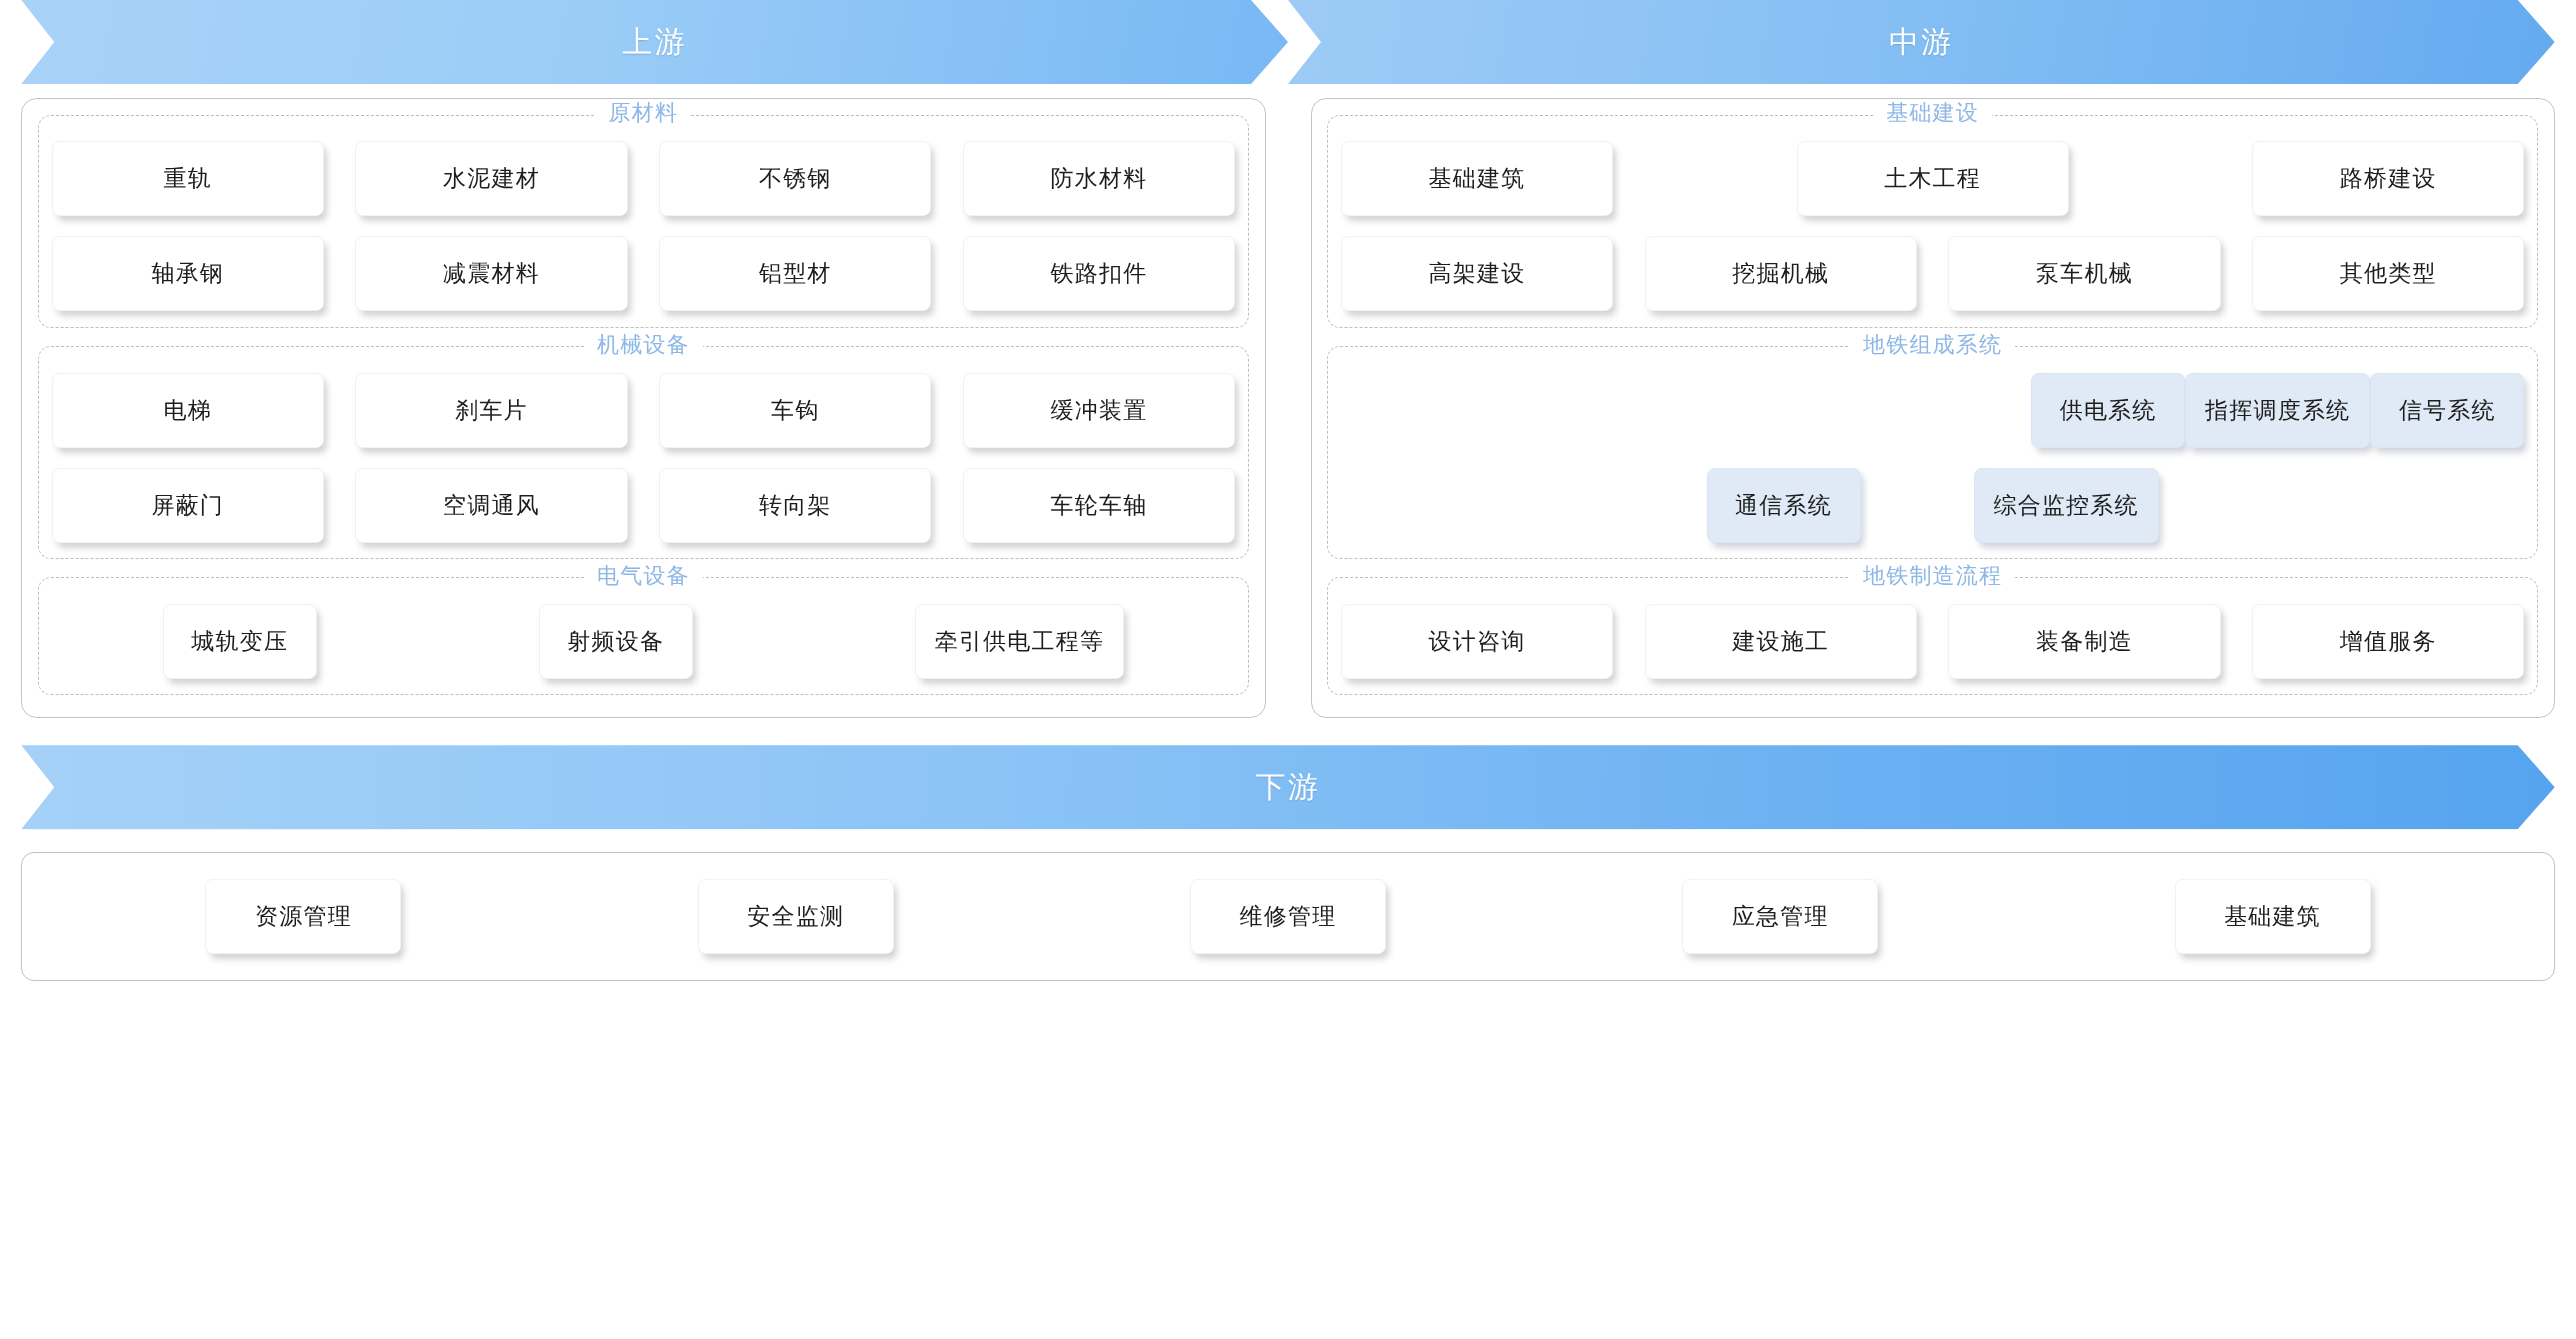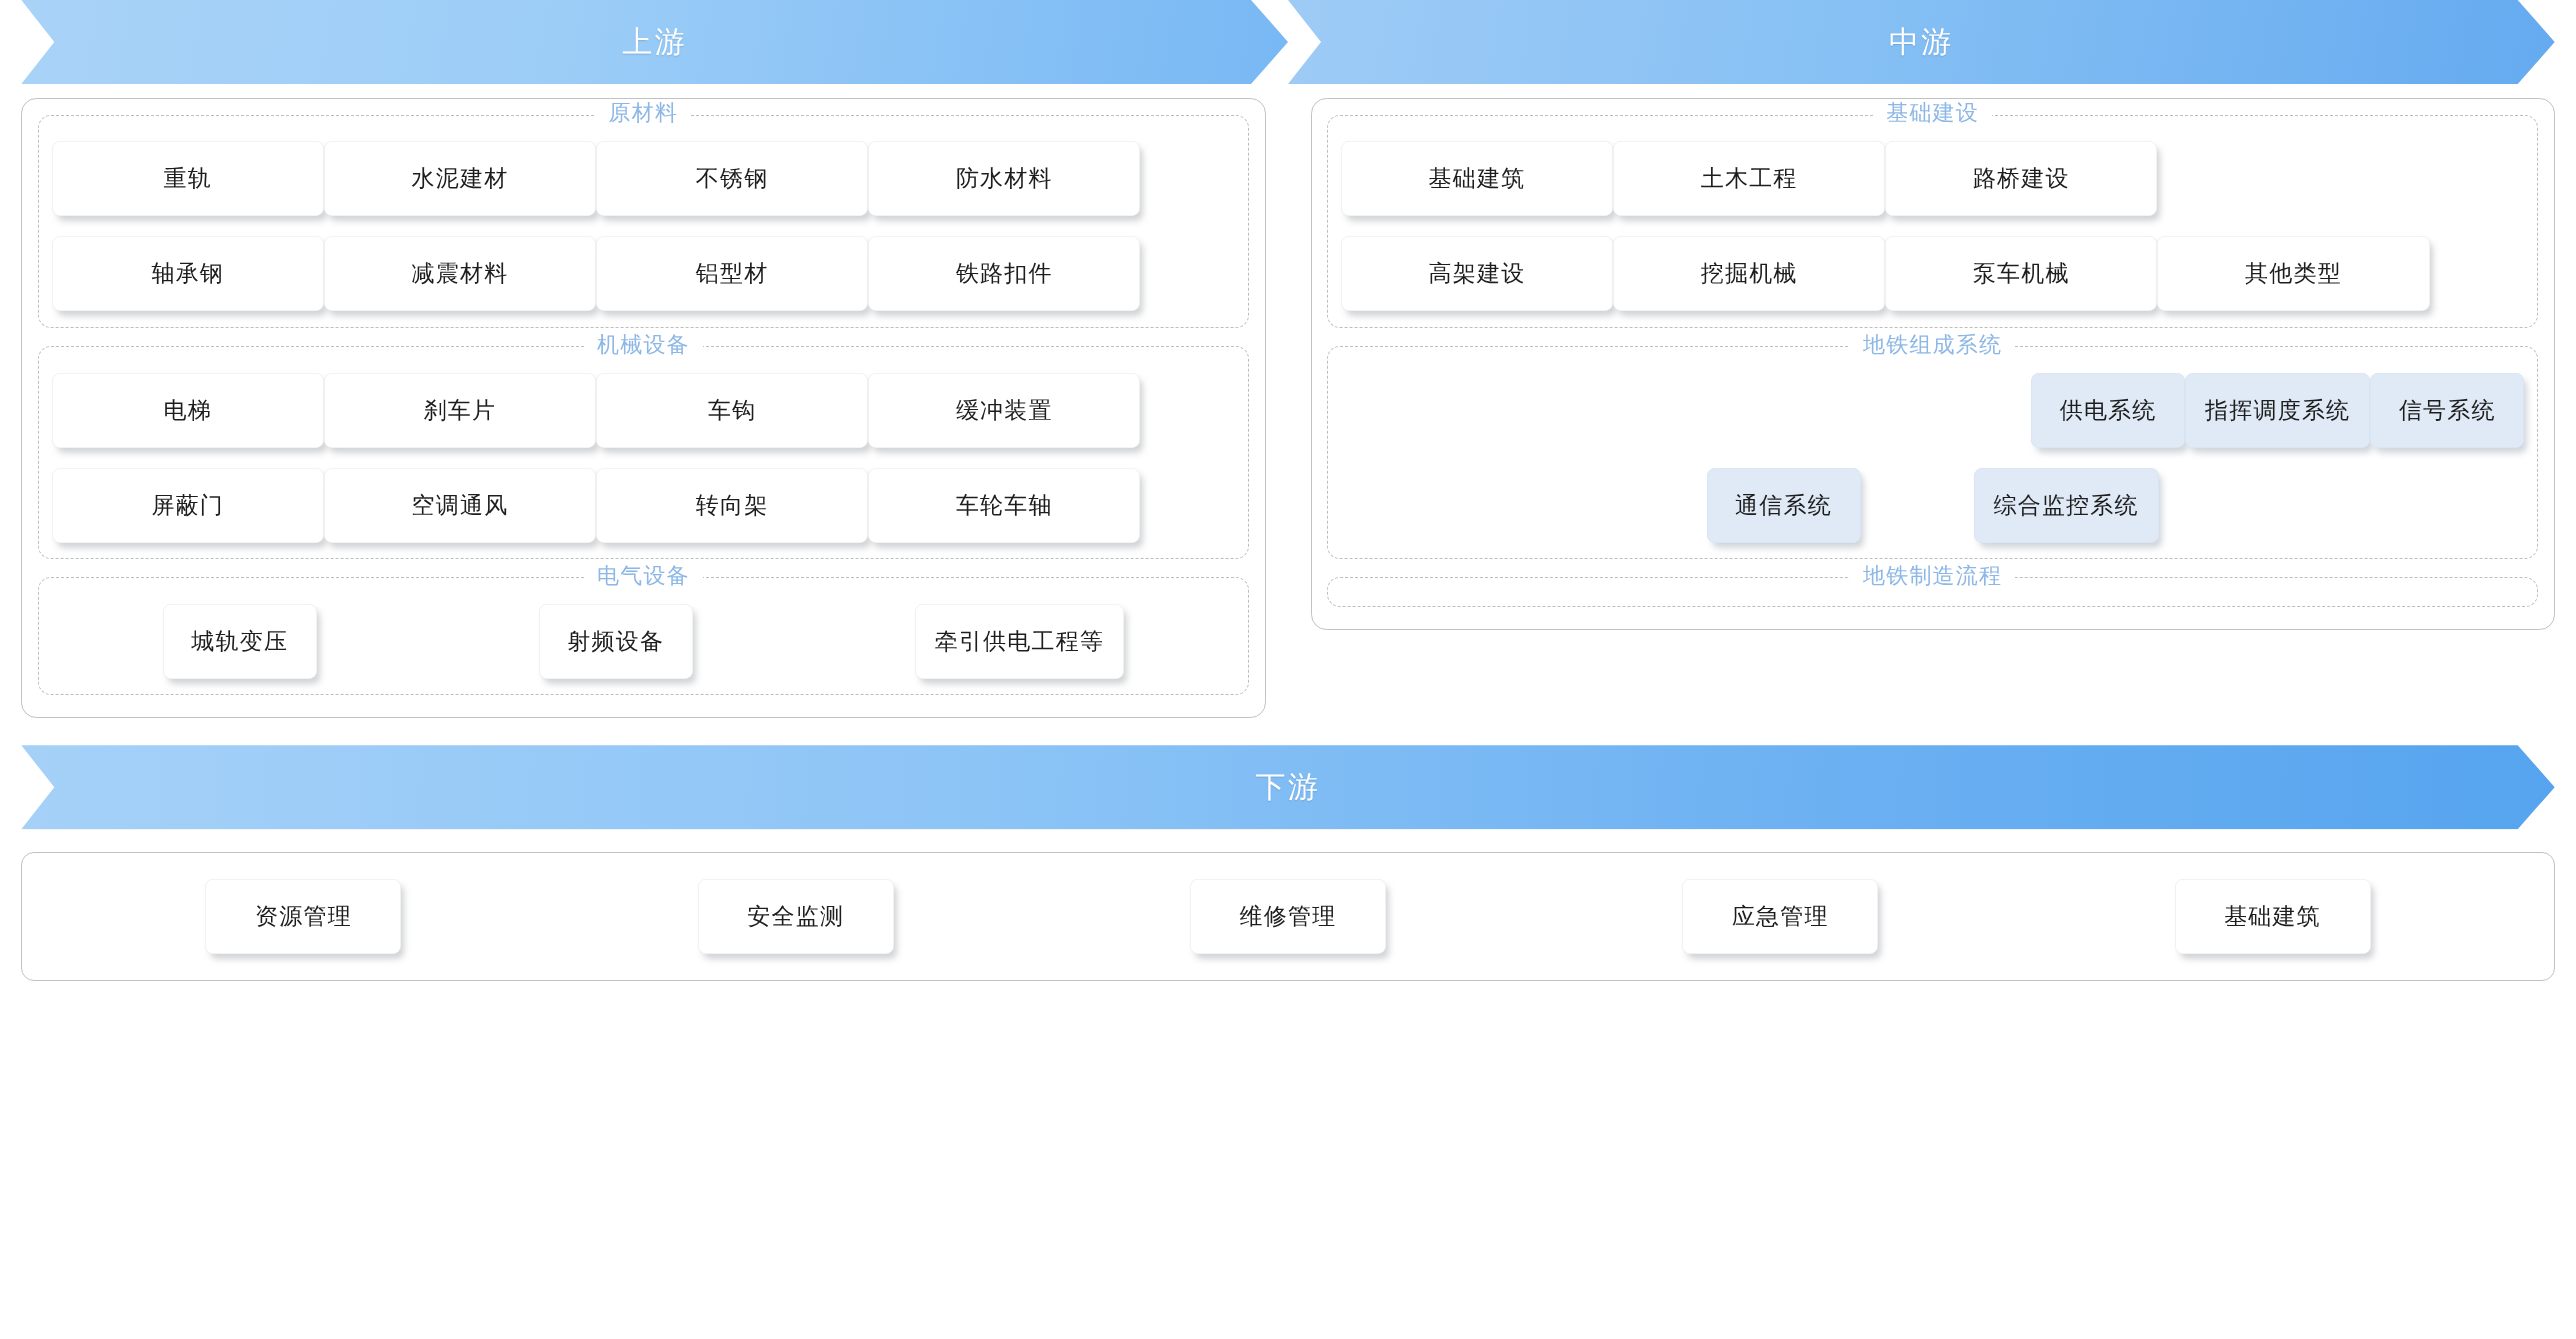--- a/index.html
+++ b/index.html
@@ -74,21 +74,21 @@
   }
   .group-body { padding-top: 13px; }
 
   
   .row {
     display: flex;
     align-items: center;
     margin-bottom: 20px;
   }
   .row:last-child { margin-bottom: 0; }
-  .row-even { justify-content: flex-start; }
+  .row-even { justify-content: space-between; gap: 28px; }
   .row-around { justify-content: space-around; }
   .row-center { justify-content: center; gap: 113px; }
   .row-spread { justify-content: flex-end; }
 
   
   .card {
     background: #ffffff;
     border-radius: 8.3px;
     box-shadow: 4.1px 5.3px 6px -1.2px rgba(145,150,158,0.42),
                 0 0 0 0.6px rgba(228,228,228,0.85) inset;
@@ -230,20 +230,28 @@
             </div>
             <div class="row row-center">
               <div class="card card-blue">通信系统</div>
               <div class="card card-blue">综合监控系统</div>
             </div>
           </div>
         </div>
 
         <div class="group">
           <span class="group-legend">地铁制造流程</span>
+          <div class="group-body">
+            <div class="row row-even">
+              <div class="card card-w4">设计咨询</div>
+              <div class="card card-w4">建设施工</div>
+              <div class="card card-w4">装备制造</div>
+              <div class="card card-w4">增值服务</div>
+            </div>
+          </div>
         </div>
 
       </div>
     </div>
 
   </div>
 
   <div class="sp-46"></div>
 
   <div class="banner-row">

